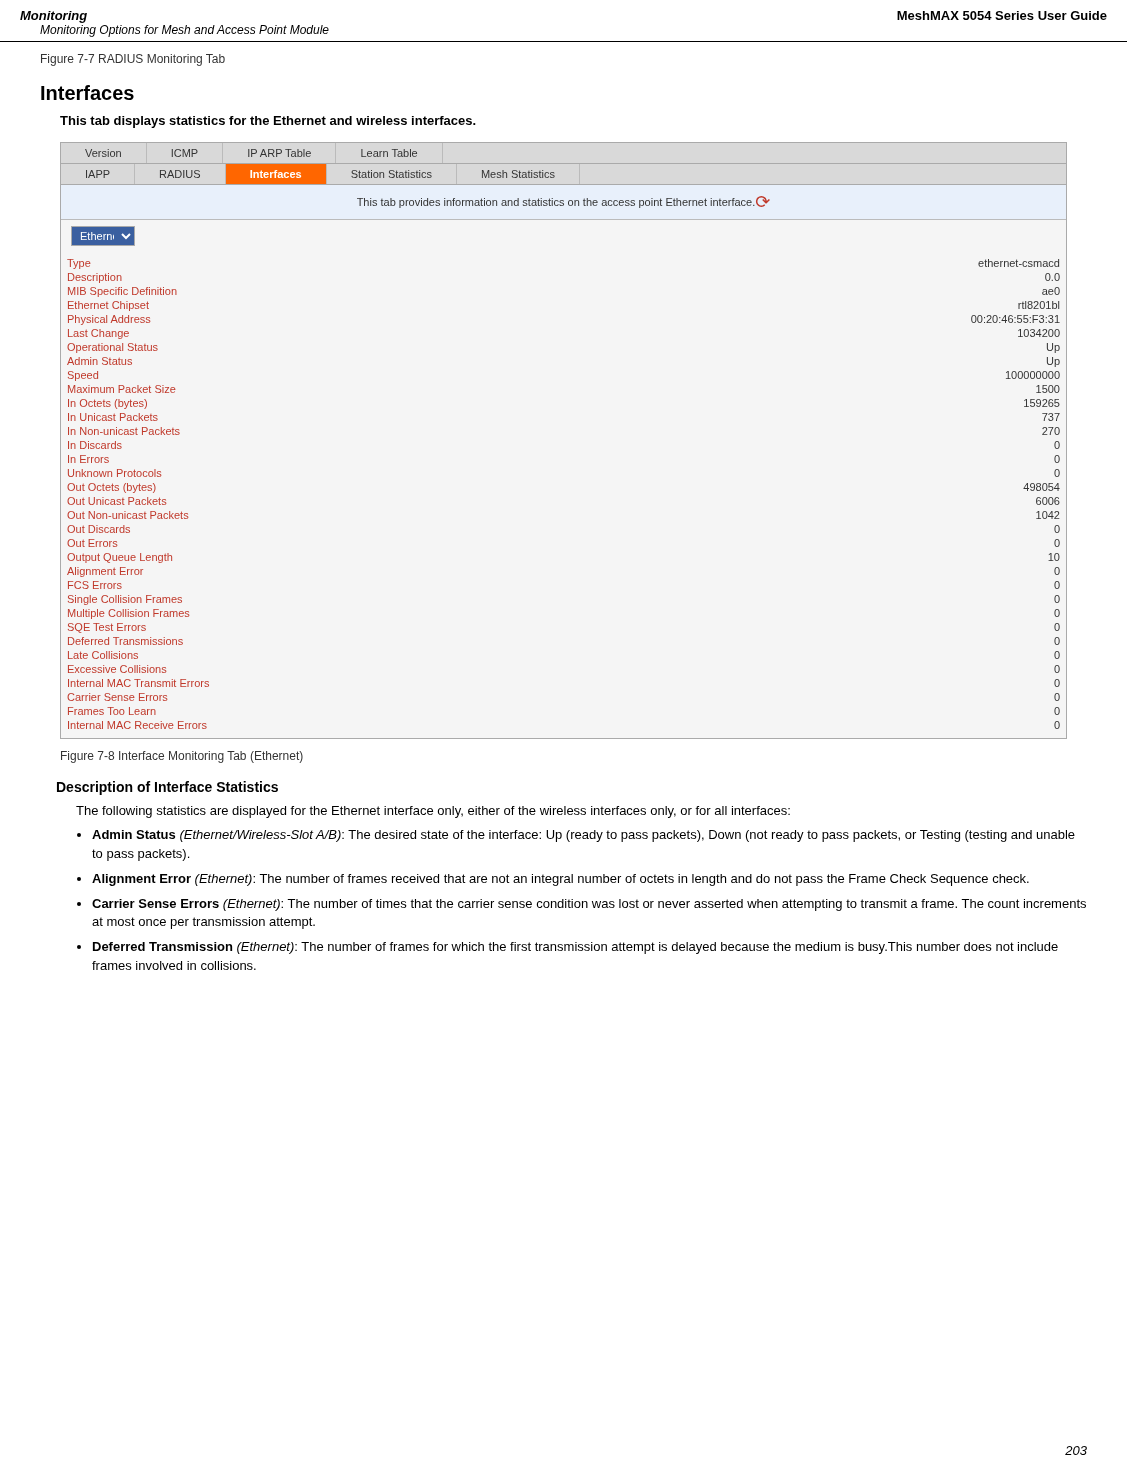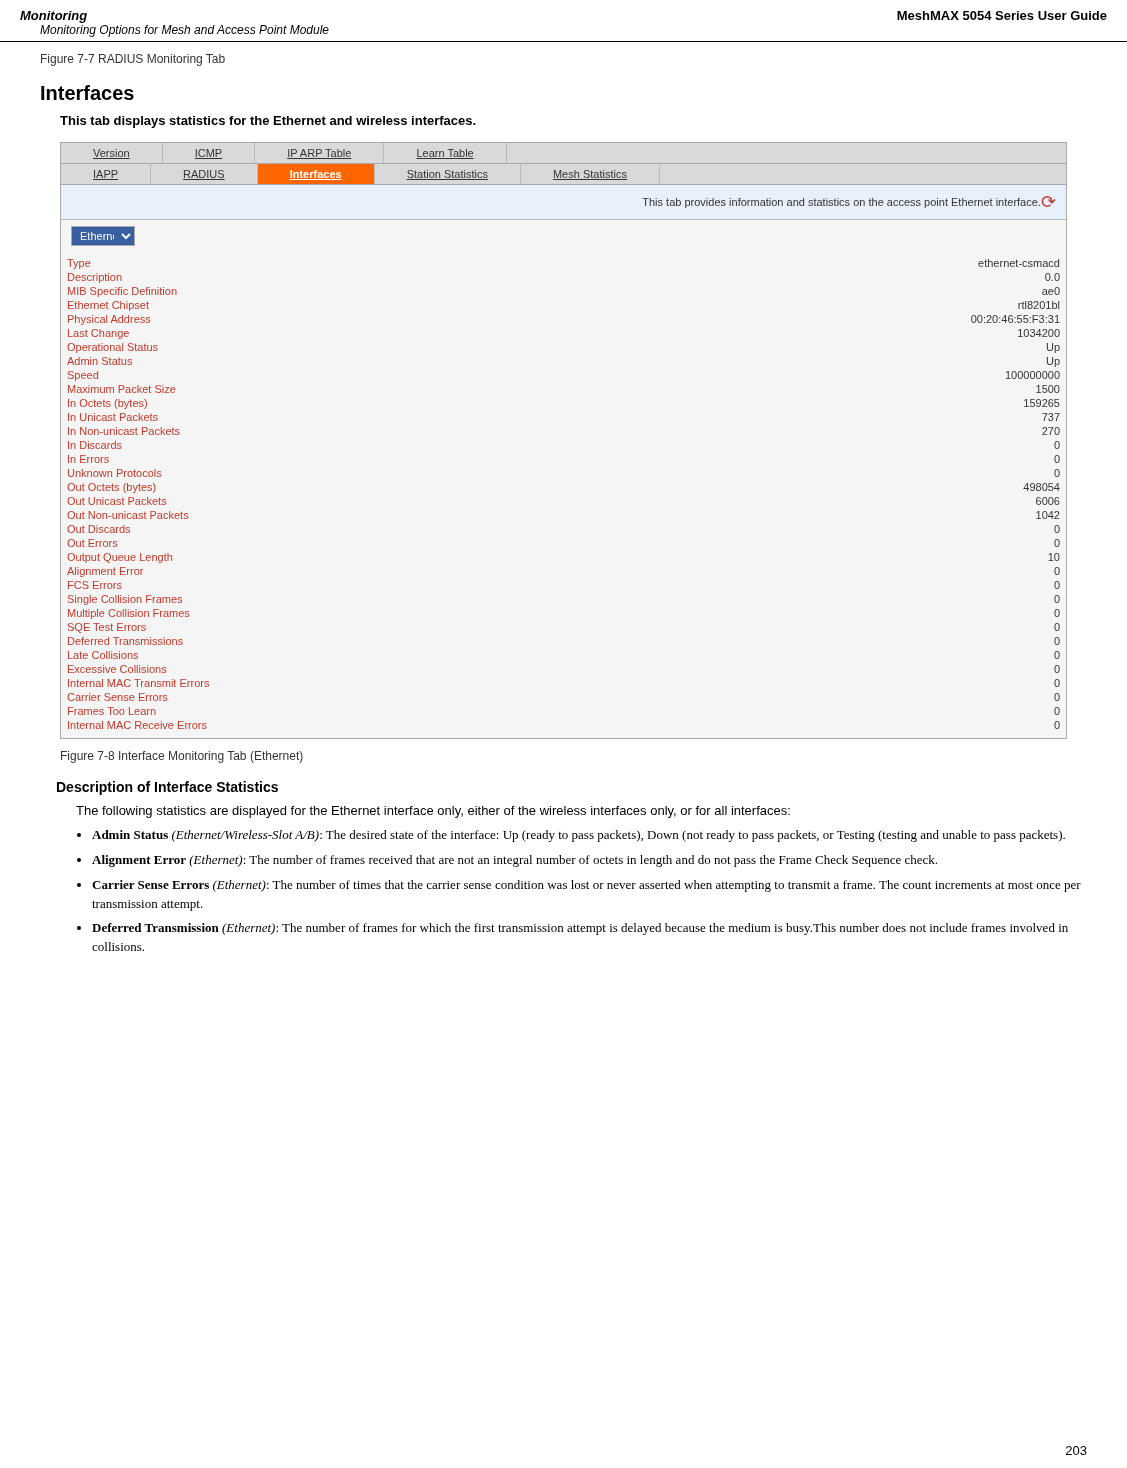--- a/index.html
+++ b/index.html
@@ -68,43 +68,42 @@
       padding: 0;
     }
 
     
     .tab-row {
       display: flex;
       background: #d9d9d9;
       border-bottom: 1px solid #aaa;
     }
     .tab-item {
-      padding: 4px 32px;
+      padding: 4px 24px;
       font-size: 11px;
       color: #333;
       border-right: 1px solid #bbb;
       cursor: pointer;
       background: #d9d9d9;
       white-space: nowrap;
-      text-decoration: underline;
     }
     .tab-item.active {
       background: #ff6600;
       color: #fff;
       font-weight: bold;
     }
 
     
     .info-bar {
       background: #e8f0fb;
       padding: 6px 10px;
       font-size: 11px;
       color: #333;
       display: flex;
-      justify-content: flex-end;
+      justify-content: center;
       align-items: center;
       border-bottom: 1px solid #bbb;
     }
 
     
     .dropdown-row {
       padding: 6px 10px;
       display: flex;
       align-items: center;
       gap: 6px;
@@ -155,40 +154,40 @@
       margin-bottom: 8px;
     }
     .desc-intro {
       font-size: 13px;
       margin-bottom: 8px;
       margin-left: 20px;
     }
     .bullet-list {
       margin-left: 36px;
       list-style: disc;
-      font-family: Liberation Serif, serif;
     }
     .bullet-list li {
       font-size: 13px;
       margin-bottom: 6px;
       line-height: 1.45;
     }
     .bullet-list li strong {
       font-weight: bold;
     }
     .bullet-list li em {
       font-style: italic;
     }
 
     
     .page-footer {
       position: absolute;
       bottom: 10px;
       right: 40px;
       font-size: 13px;
+      font-style: italic;
     }
 
     .inner-content {
       padding: 4px 0 6px 0;
     }
   </style>
 </head>
 <body>
 
 <div class="page-header">

